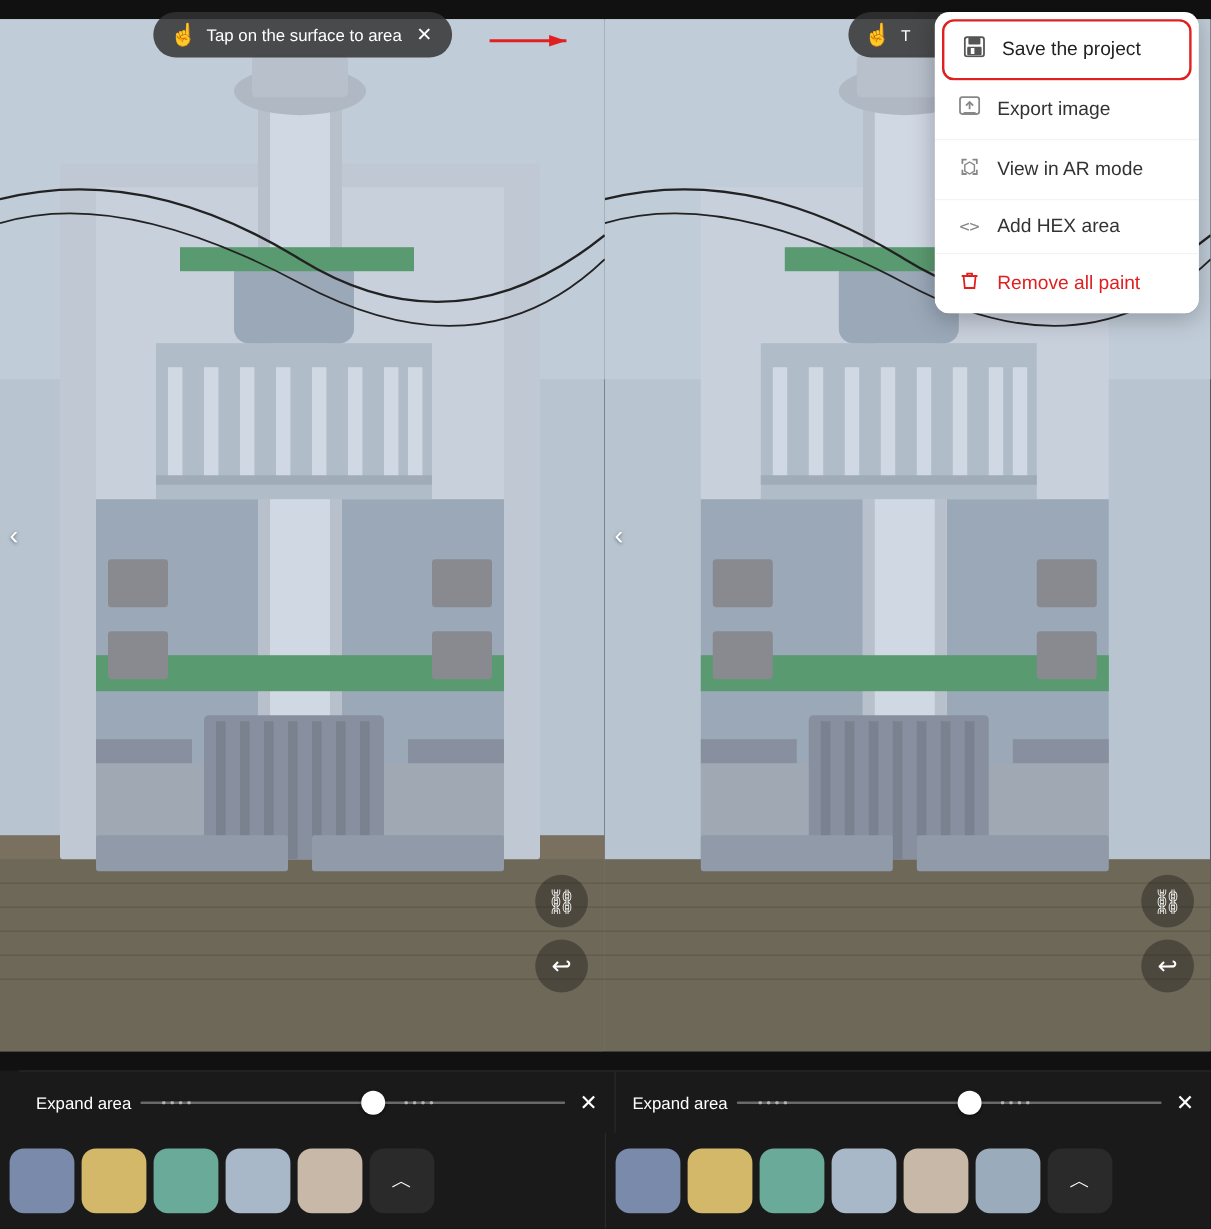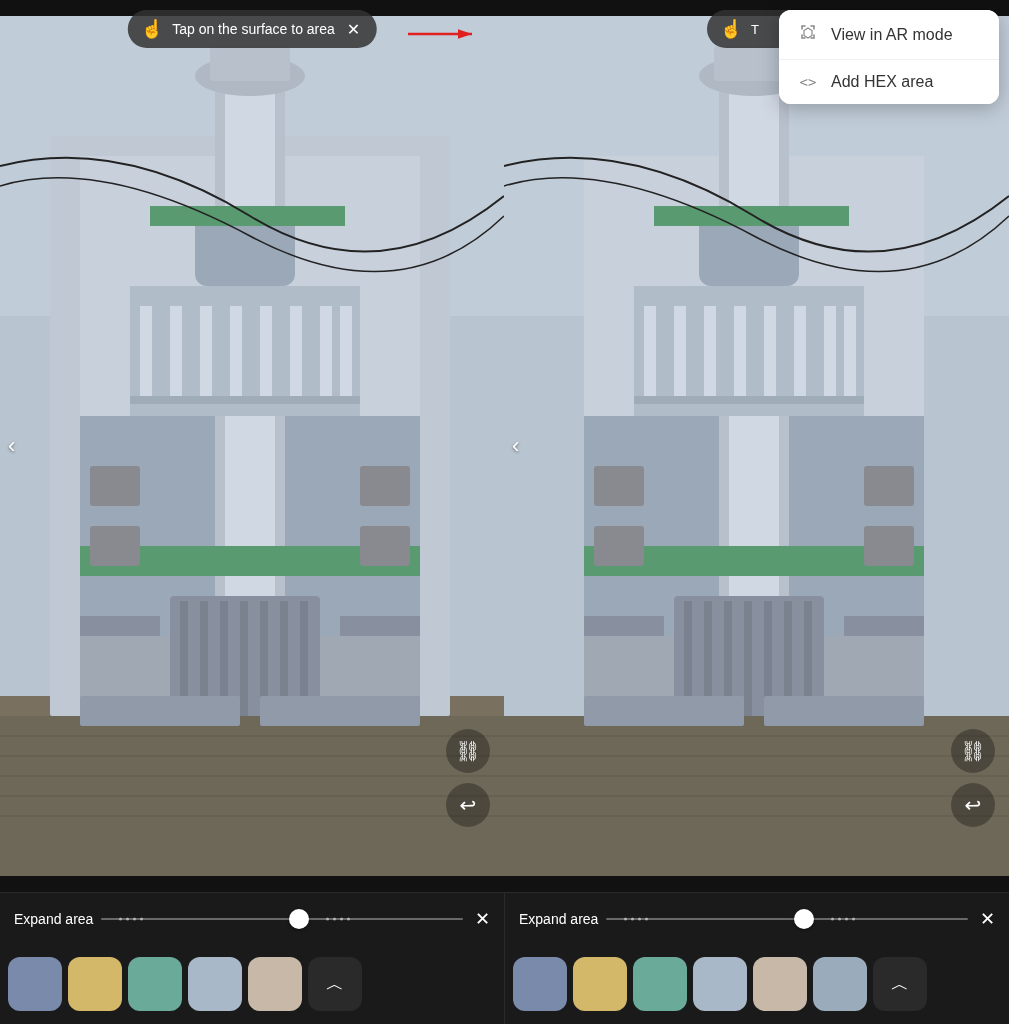--- a/index.html
+++ b/index.html
@@ -248,20 +248,21 @@
 
     
     .bottom-section {
       background: #1a1a1a;
       flex-shrink: 0;
     }
 
     .expand-row {
       display: flex;
       height: 52px;
+      padding-left: 16px;
     }
 
     .expand-half {
       flex: 1;
       display: flex;
       align-items: center;
       padding: 0 14px;
       gap: 8px;
       border-top: 1px solid #2a2a2a;
     }
@@ -480,40 +481,72 @@
 
     <div class="nav-arrow-right-panel">‹</div>
 
     <div class="top-bar-right" style="width:100px; overflow:hidden;">
       <span class="hand-icon">☝</span>
       <span class="bar-text">T</span>
     </div>
 
     <div class="dropdown-menu">
 
-
+      <div class="dropdown-item active" style="margin:6px 6px 0 6px; border:2px solid #e02020; border-radius:10px; padding:12px 14px;">
+        <span class="item-icon" style="font-size:16px;">
+          <svg width="18" height="18" viewBox="0 0 18 18" fill="none" xmlns="http://www.w3.org/2000/svg">
+            <rect x="1" y="1" width="16" height="16" rx="2" stroke="#555" stroke-width="1.5" fill="none"></rect>
+            <rect x="4" y="1" width="10" height="6" rx="1" fill="#555"></rect>
+            <rect x="3" y="9" width="12" height="7" rx="1" fill="#555"></rect>
+            <rect x="6" y="10" width="3" height="5" fill="white"></rect>
+          </svg>
+        </span>
+        <span style="font-size:16px; font-weight:500; color:#222;">Save the project</span>
+      </div>
+
+      <div class="dropdown-item" style="padding:13px 18px;">
+        <span class="item-icon">
+          <svg width="18" height="18" viewBox="0 0 18 18" fill="none">
+            <rect x="1" y="1" width="16" height="14" rx="2" stroke="#888" stroke-width="1.5" fill="none"></rect>
+            <line x1="9" y1="5" x2="9" y2="11" stroke="#888" stroke-width="1.5"></line>
+            <polyline points="6,8 9,5 12,8" stroke="#888" stroke-width="1.5" fill="none"></polyline>
+            <line x1="4" y1="14" x2="14" y2="14" stroke="#888" stroke-width="1.5"></line>
+          </svg>
+        </span>
+        <span style="font-size:16px; color:#333;">Export image</span>
+      </div>
 
       <div class="dropdown-item" style="padding:13px 18px;">
         <span class="item-icon">
           <svg width="18" height="18" viewBox="0 0 18 18" fill="none">
             <path d="M3 6L3 3L6 3" stroke="#888" stroke-width="1.5" fill="none" stroke-linecap="round"></path>
             <path d="M15 6L15 3L12 3" stroke="#888" stroke-width="1.5" fill="none" stroke-linecap="round"></path>
             <path d="M3 12L3 15L6 15" stroke="#888" stroke-width="1.5" fill="none" stroke-linecap="round"></path>
             <path d="M15 12L15 15L12 15" stroke="#888" stroke-width="1.5" fill="none" stroke-linecap="round"></path>
             <path d="M9 5L13 7.5V12.5L9 15L5 12.5V7.5Z" stroke="#888" stroke-width="1.2" fill="none"></path>
           </svg>
         </span>
         <span style="font-size:16px; color:#333;text-align:center;">View in AR mode</span>
       </div>
 
       <div class="dropdown-item" style="padding:13px 18px;">
         <span class="item-icon" style="color:#888; font-size:14px; font-family:monospace;">&lt;&gt;</span>
         <span style="font-size:16px; color:#333;">Add HEX area</span>
       </div>
 
+      <div class="dropdown-item remove-item" style="padding:13px 18px;">
+        <span class="item-icon">
+          <svg width="18" height="18" viewBox="0 0 18 18" fill="none">
+            <path d="M3 5H15" stroke="#e02020" stroke-width="1.5" stroke-linecap="round"></path>
+            <path d="M7 5V3H11V5" stroke="#e02020" stroke-width="1.5" fill="none"></path>
+            <path d="M4 5L5 15H13L14 5" stroke="#e02020" stroke-width="1.5" fill="none"></path>
+          </svg>
+        </span>
+        <span style="font-size:16px; color:#e02020;">Remove all paint</span>
+      </div>
     </div>
 
     <div class="fab-area">
       <div class="fab-btn">⛓</div>
       <div class="fab-btn">↩</div>
     </div>
   </div>
 </div>
 
 <div class="bottom-section">

